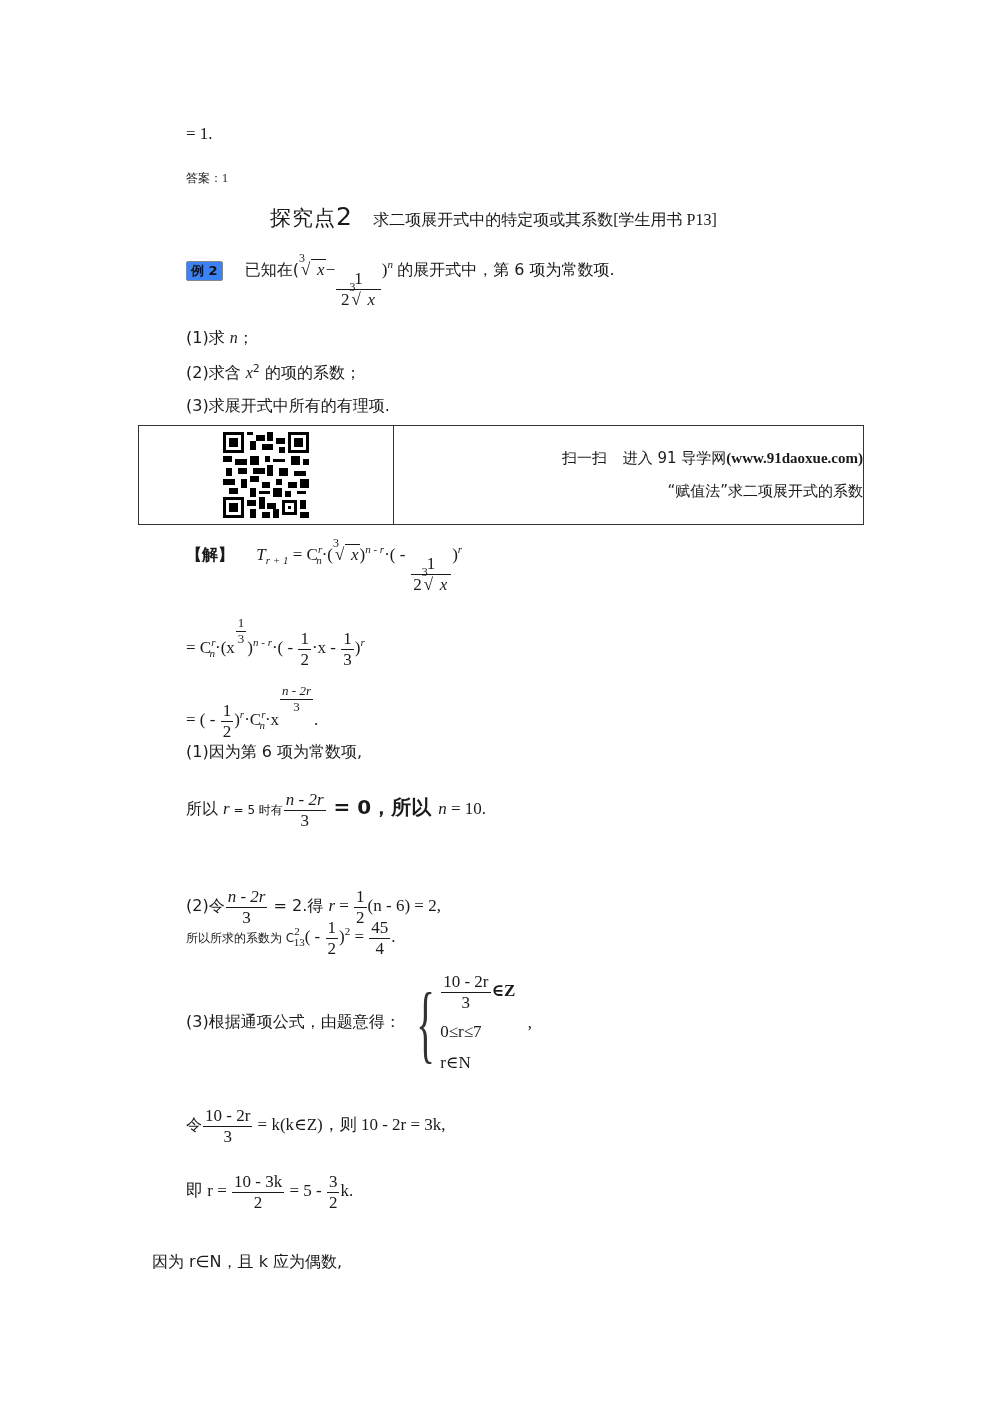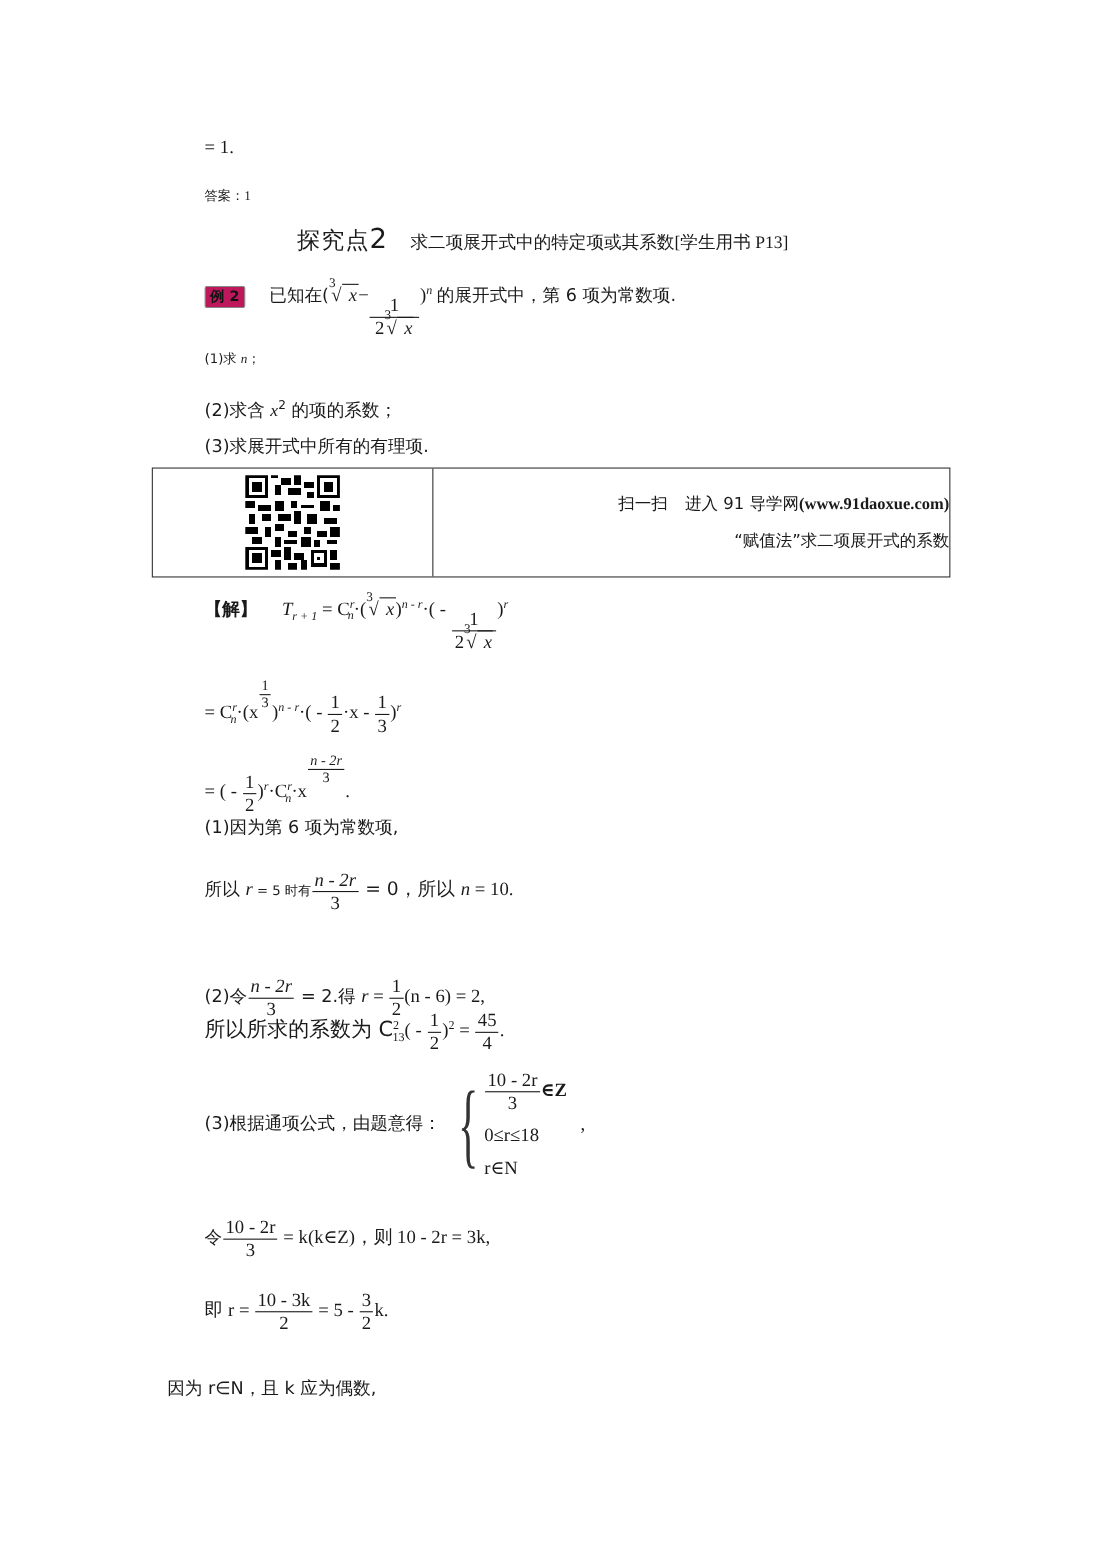--- a/index.html
+++ b/index.html
@@ -16,21 +16,21 @@
   .frac .den { display: block; padding: 0 2px; }
   .frac.small { font-size: 13px; }
   sup, sub { font-size: 11px; }
   .root { position: relative; display: inline-block; padding-left: 12px; }
   .root .idx { position: absolute; left: 0; top: -9px; font-size: 12px; }
   .root .rad { border-top: 1px solid #1a1a1a; padding: 0 1px; }
   .root .sym { position: absolute; left: 2px; top: 0; }
   .heading-main { font-family: "DejaVu Sans", sans-serif; font-weight: normal; font-size: 21px; letter-spacing: 1px; }
   .heading-sub { font-size: 16px; }
   .example-badge {
-    display: inline-block; background: #be185d; border: 1px solid #888;
+    display: inline-block; background: #3b82f6; border: 1px solid #888;
     font-family: "DejaVu Sans", sans-serif; font-weight: bold; font-size: 13px;
     padding: 0 4px; border-radius: 2px; color: #111;
   }
   .qr-box {
     position: absolute; left: 138px; top: 425px; width: 724px; height: 98px;
     border: 1px solid #333; display: flex;
   }
   .qr-cell { width: 254px; border-right: 1px solid #333; display: flex; align-items: center; justify-content: center; }
   .info-cell { flex: 1; display: flex; flex-direction: column; justify-content: center; align-items: flex-end; gap: 14px; font-size: 15px; }
   .brace-system { display: inline-flex; align-items: center; vertical-align: middle; }
@@ -51,21 +51,21 @@
   <span class="heading-main">探究点</span><span class="heading-main" style="font-size:25px;">2</span>
   <span class="heading-sub sans" style="margin-left:16px;text-align:center;">求二项展开式中的特定项或其系数</span><span class="heading-sub">[</span><span class="heading-sub sans">学生用书</span><span class="heading-sub"> P13]</span>
 </div>
 
 <div class="abs" style="left:186px; top:258px;">
   <span class="example-badge"><span>例</span> <span>2</span></span>
   <span class="sans" style="margin-left:18px; font-size:16px;">已知在(</span><span class="root"><span class="idx">3</span><span class="sym">√</span><span class="rad" style="padding-left:6px;"><i class="v">x</i></span></span><span>−</span><span class="frac" style="vertical-align:-30px;"><span class="num" style="padding:0 18px;">1</span><span class="den"><span>2</span><span class="root"><span class="idx">3</span><span class="sym">√</span><span class="rad" style="padding-left:6px;"><i class="v">x</i></span></span></span></span>)<sup><i class="v">n</i></sup>
   <span class="sans" style="font-size:16px;">的展开式中，第 6 项为常数项.</span>
 </div>
 
-<div class="abs sans" style="left:186px; top:318px; font-size:12px;">
+<div class="abs sans" style="left:186px; top:328px; font-size:16px;">
   <span>(1)求 </span><i class="v" style="font-family:'Liberation Serif',serif;">n</i><span>；</span>
 </div>
 <div class="abs sans" style="left:186px; top:362px; font-size:16px;">
   <span>(2)求含 </span><i class="v" style="font-family:'Liberation Serif',serif;">x</i><sup>2</sup><span> 的项的系数；</span>
 </div>
 <div class="abs sans" style="left:186px; top:396px; font-size:16px;">
   <span>(3)求展开式中所有的有理项.</span>
 </div>
 
 <div class="qr-box">
@@ -146,37 +146,37 @@
 <div class="abs" style="left:186px; top:616px;">
   <span>= C</span><sup><i class="v">r</i></sup><sub style="margin-left:-6px;"><i class="v">n</i></sub><span>·(x</span><span class="frac small" style="vertical-align:10px;"><span class="num">1</span><span class="den">3</span></span>)<sup><i class="v">n - r</i></sup><span>·( - </span><span class="frac"><span class="num">1</span><span class="den">2</span></span><span>·x - </span><span class="frac"><span class="num">1</span><span class="den">3</span></span>)<sup><i class="v">r</i></sup>
 </div>
 
 <div class="abs" style="left:186px; top:684px;">
   <span>= ( - </span><span class="frac"><span class="num">1</span><span class="den">2</span></span>)<sup><i class="v">r</i></sup><span>·C</span><sup><i class="v">r</i></sup><sub style="margin-left:-6px;"><i class="v">n</i></sub><span>·x</span><span class="frac small" style="vertical-align:14px;"><span class="num" style="font-style:italic;">n - 2r</span><span class="den">3</span></span><span>.</span>
 </div>
 
 <div class="abs sans" style="left:186px; top:742px; font-size:16px;">(1)因为第 6 项为常数项,</div>
 <div class="abs" style="left:186px; top:790px;">
-  <span class="sans" style="font-size:16px;">所以 </span><i class="v">r</i><span class="sans" style="font-size:12px;"> = 5 时有</span><span class="frac"><span class="num" style="font-style:italic;">n - 2r</span><span class="den">3</span></span><span class="sans" style="font-size:17px;"> = 0，所以 </span><i class="v">n</i><span> = 10.</span>
+  <span class="sans" style="font-size:16px;">所以 </span><i class="v">r</i><span class="sans" style="font-size:12px;"> = 5 时有</span><span class="frac"><span class="num" style="font-style:italic;">n - 2r</span><span class="den">3</span></span><span class="sans" style="font-size:20px;font-weight:bold;"> = 0，所以 </span><i class="v">n</i><span> = 10.</span>
 </div>
 
 <div class="abs" style="left:186px; top:887px;">
   <span class="sans" style="font-size:16px;">(2)令</span><span class="frac"><span class="num" style="font-style:italic;">n - 2r</span><span class="den">3</span></span><span class="sans" style="font-size:16px;"> = 2.得 </span><i class="v">r</i><span> = </span><span class="frac"><span class="num">1</span><span class="den">2</span></span><span>(n - 6) = 2,</span>
 </div>
 <div class="abs" style="left:186px; top:918px;">
-  <span class="sans" style="font-size:19px;">所以所求的系数为 C</span><sup>2</sup><sub style="margin-left:-6px;">13</sub><span>( - </span><span class="frac"><span class="num">1</span><span class="den">2</span></span>)<sup>2</sup><span> = </span><span class="frac"><span class="num">45</span><span class="den">4</span></span><span>.</span>
+  <span class="sans" style="font-size:12px;">所以所求的系数为 C</span><sup>2</sup><sub style="margin-left:-6px;">13</sub><span>( - </span><span class="frac"><span class="num">1</span><span class="den">2</span></span>)<sup>2</sup><span> = </span><span class="frac"><span class="num">45</span><span class="den">4</span></span><span>.</span>
 </div>
 
 <div class="abs" style="left:186px; top:972px;">
   <span class="sans" style="font-size:16px; vertical-align:middle;">(3)根据通项公式，由题意得：</span>
   <span class="brace-system">
     <span class="brace">{</span>
     <span class="brace-lines">
       <span><span class="frac"><span class="num">10 - 2r</span><span class="den">3</span></span><b>∈Z</b></span>
-      <span>0≤r≤18</span>
+      <span>0≤r≤7</span>
       <span>r∈N</span>
     </span>
   </span>
   <span style="vertical-align:middle; margin-left:8px;">,</span>
 </div>
 
 <div class="abs" style="left:186px; top:1106px;">
   <span class="sans" style="font-size:16px;">令</span><span class="frac"><span class="num">10 - 2r</span><span class="den">3</span></span><span> = k(k∈Z)，则 10 - 2r = 3k,</span>
 </div>
 

